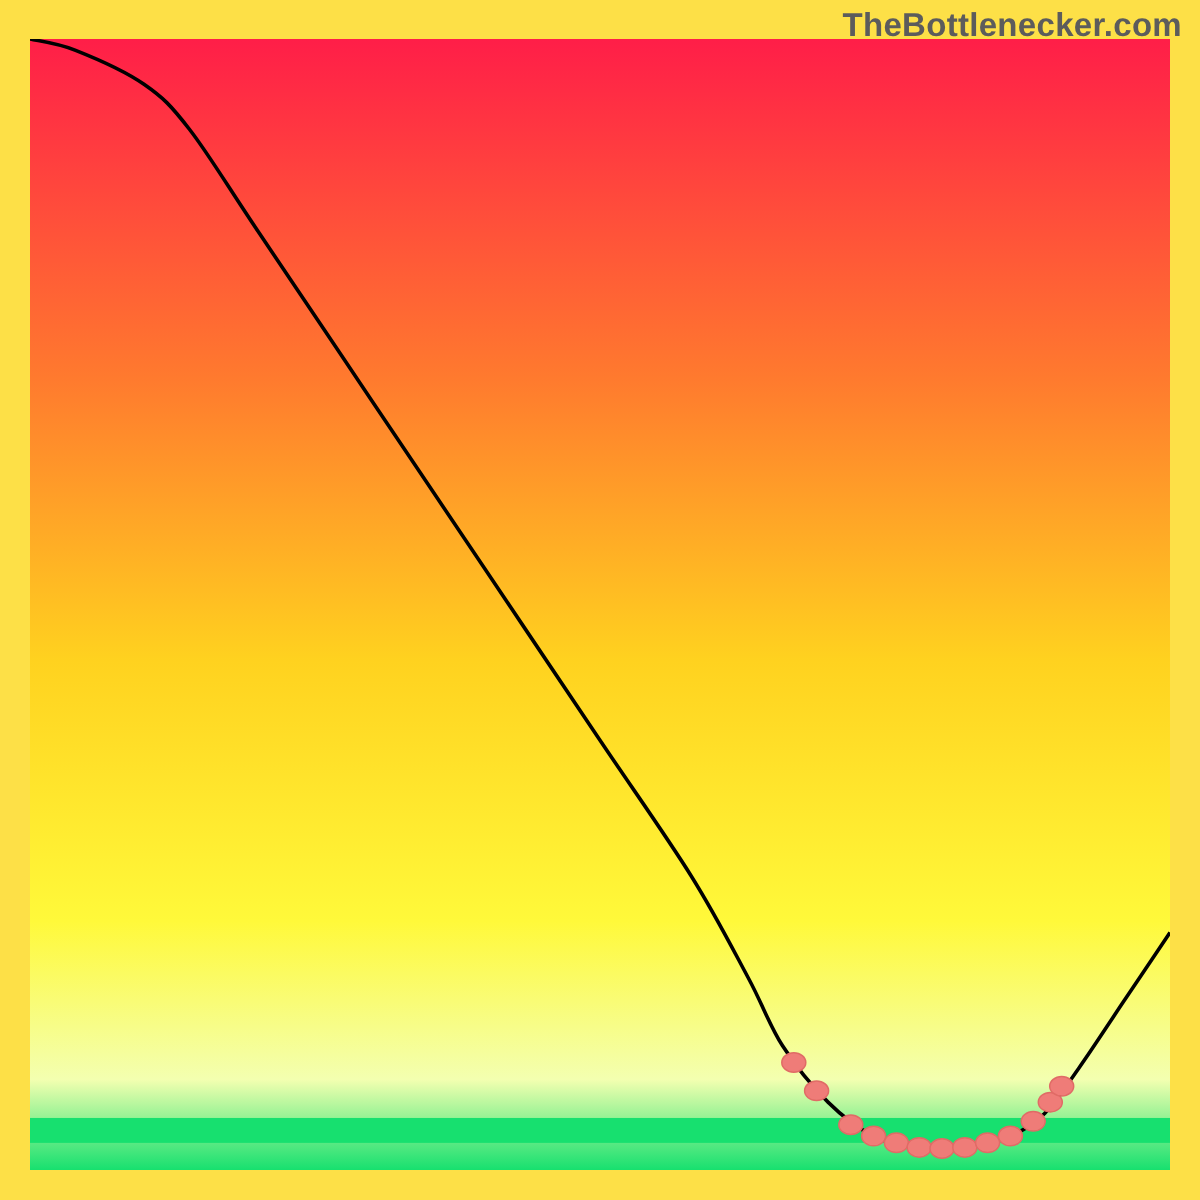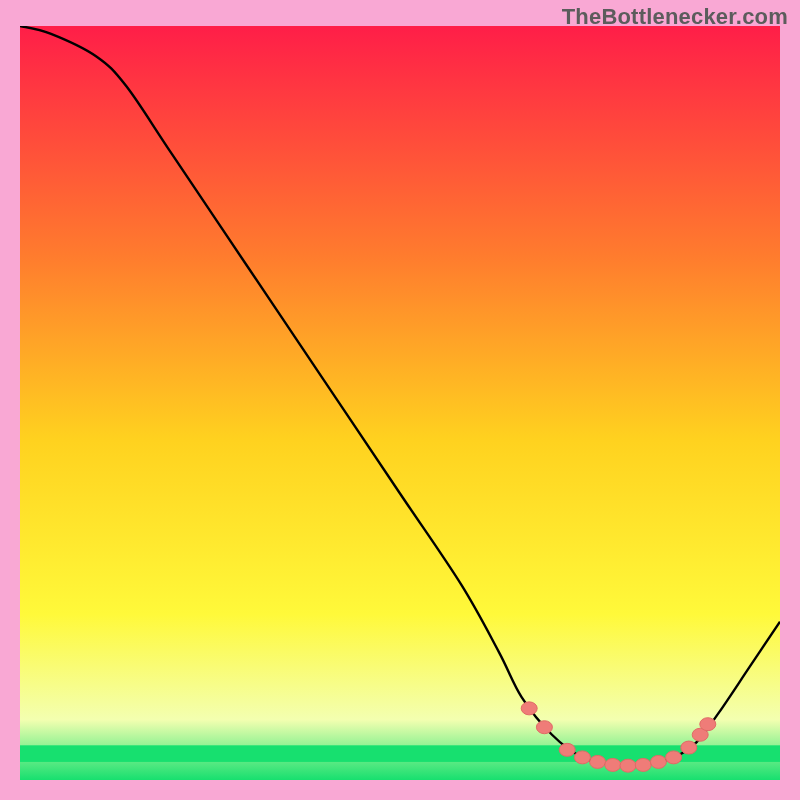--- a/index.html
+++ b/index.html
@@ -8,21 +8,21 @@
     width: 800px;
     height: 800px;
     background: #000;
     overflow: hidden;
     font-family: Arial, Helvetica, sans-serif;
   }
   .frame {
     position: relative;
     width: 800px;
     height: 800px;
-    background: #f9a8d4;
+    background: #fde047;
   }
   .watermark {
     position: absolute;
     top: 4px;
     right: 12px;
     color: #5c5c5c;
     font-size: 22px;
     font-weight: 600;
     letter-spacing: 0.2px;
     user-select: none;

